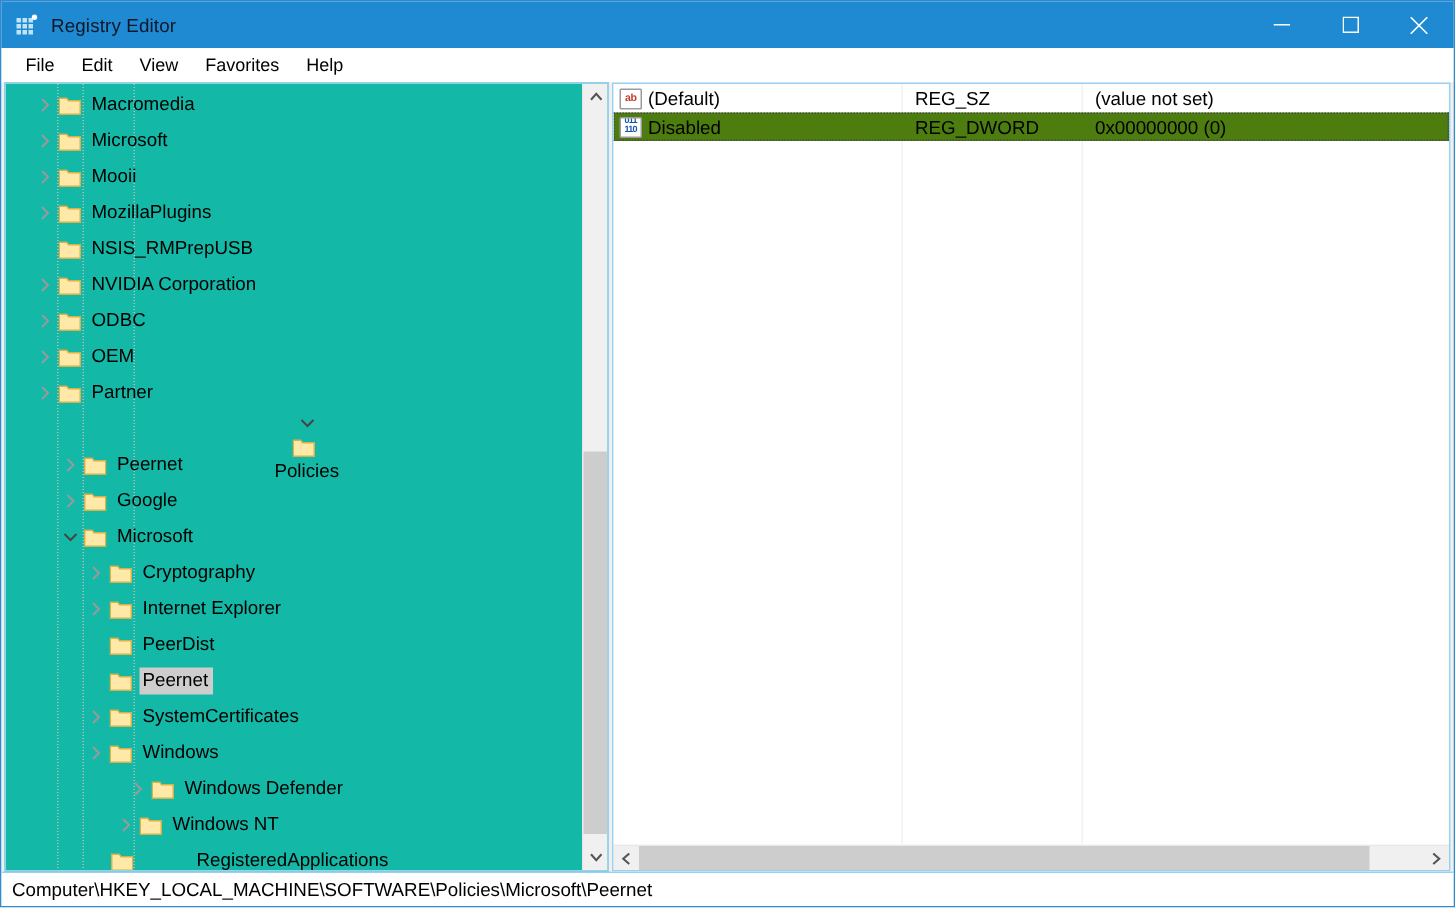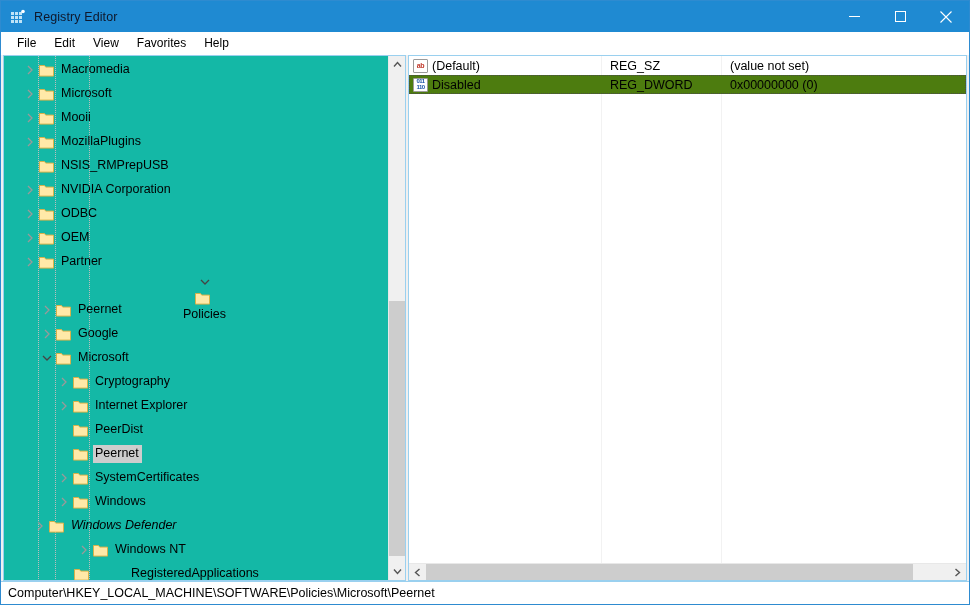--- a/index.html
+++ b/index.html
@@ -540,21 +540,21 @@
                   <path d="M2 1 L6 5 L2 9" stroke="#9a9a9a" stroke-width="1.3" fill="none"></path>
                 </svg>
               </span>
               <span class="tfolder">
                 <svg width="15" height="13" viewBox="0 0 15 13">
                   <path d="M0.5 1.5 h5 l1.2 1.6 H14.5 v9 H0.5 z" fill="#ffe9a8" stroke="#d7b24a" stroke-width="1"></path>
                 </svg>
               </span>
               <span class="tlabel">Windows</span>
             </div>
-            <div class="tnode" style="padding-left: 28px; font-style: italic;">
+            <div class="tnode" style="padding-left: 80px;">
               <span class="twist">
                 <svg width="8" height="10" viewBox="0 0 8 10">
                   <path d="M2 1 L6 5 L2 9" stroke="#9a9a9a" stroke-width="1.3" fill="none"></path>
                 </svg>
               </span>
               <span class="tfolder">
                 <svg width="15" height="13" viewBox="0 0 15 13">
                   <path d="M0.5 1.5 h5 l1.2 1.6 H14.5 v9 H0.5 z" fill="#ffe9a8" stroke="#d7b24a" stroke-width="1"></path>
                 </svg>
               </span>

